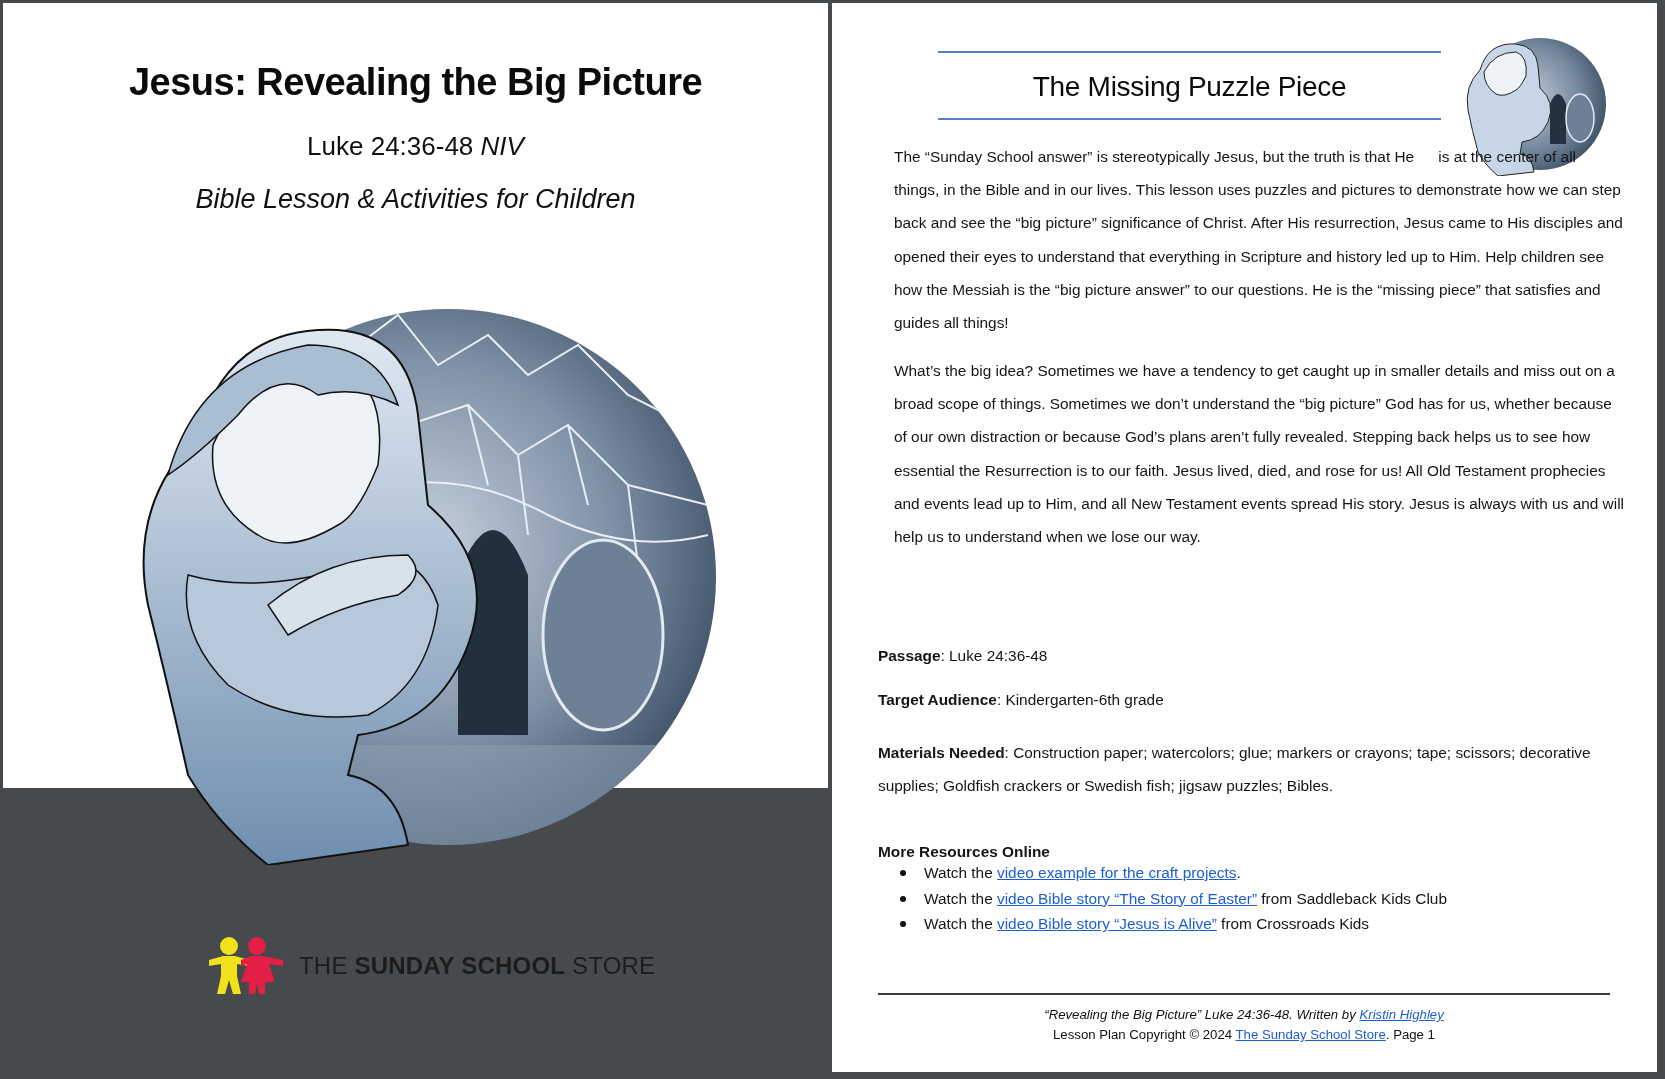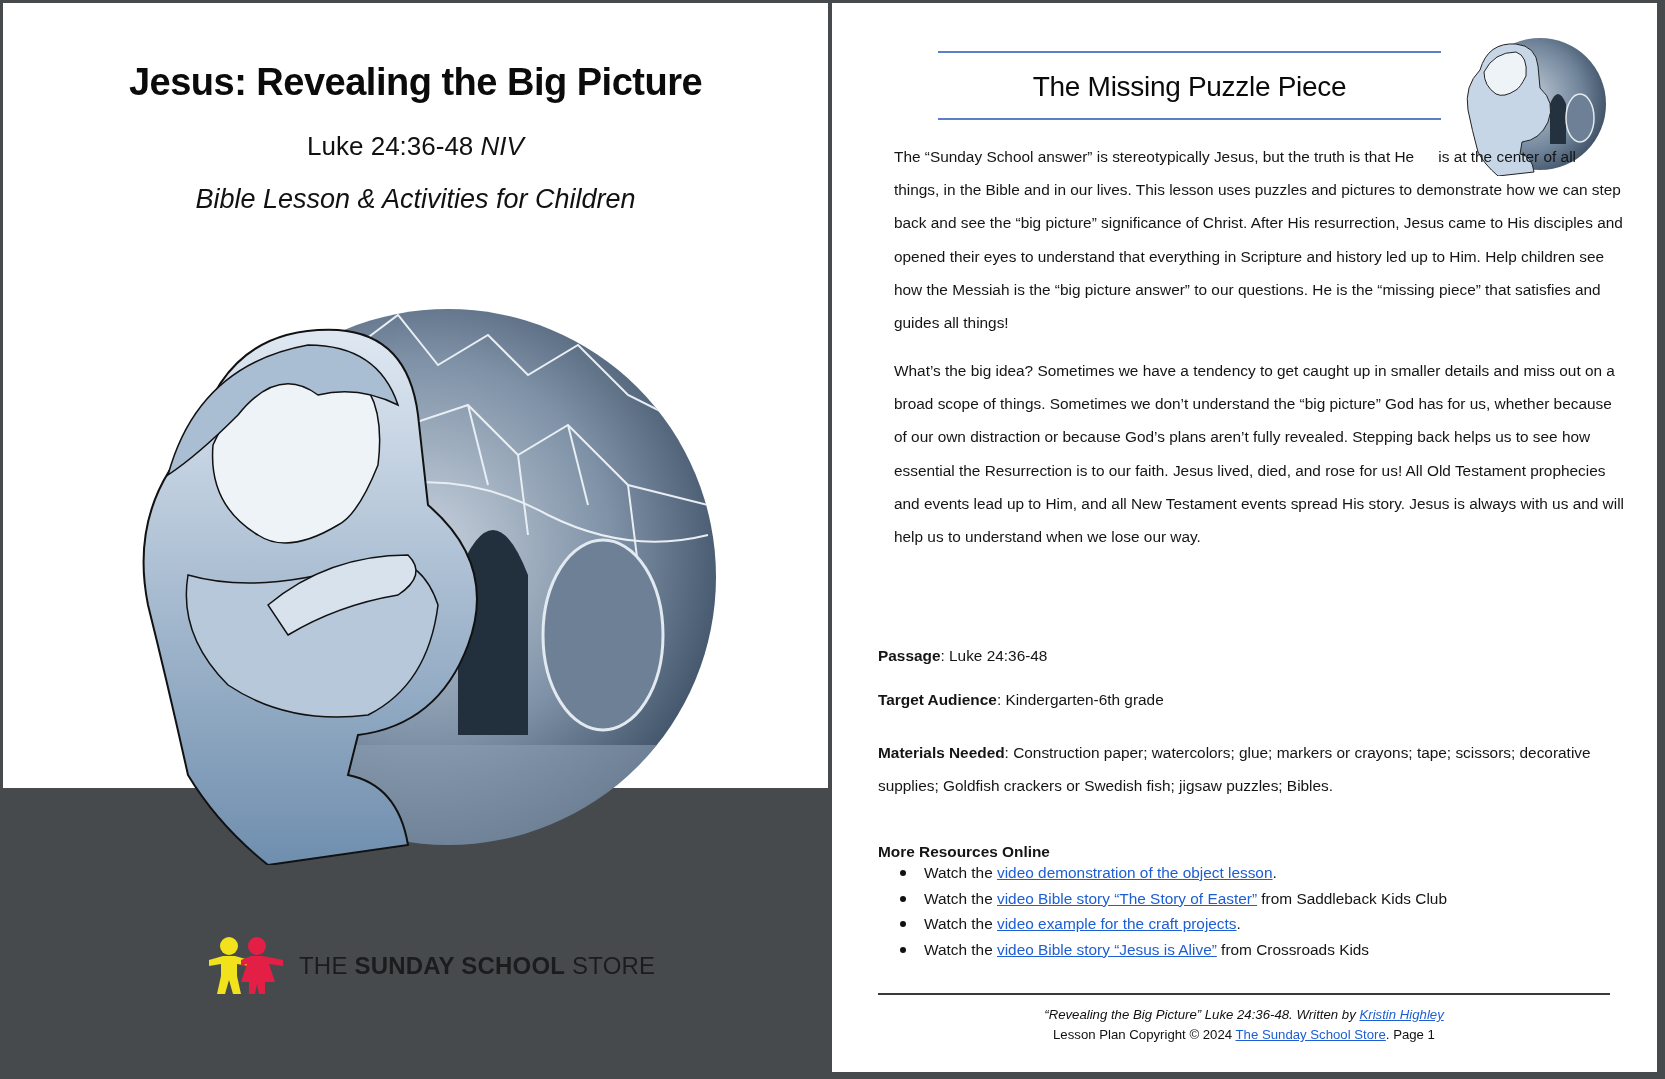--- a/index.html
+++ b/index.html
@@ -147,29 +147,25 @@
     <b>Target Audience</b><span>: Kindergarten-6th grade</span>
   </div>
   <div class="abs meta meta-mat">
     <b>Materials Needed</b><span>: Construction paper; watercolors; glue; markers or crayons; tape; scissors; decorative supplies; Goldfish crackers or Swedish fish; jigsaw puzzles; Bibles.</span>
   </div>
   <div class="abs meta meta-more">More Resources Online</div>
 
   <ul class="abs res-list">
     <li>
       <span class="bullet"></span>
-      <span>Watch the </span><a class="lnk">video demonstration of the object lesson</a><span>.</span>
+      <span>Watch the </span><a class="lnk">video example for the craft projects</a><span>.</span>
     </li>
     <li>
       <span class="bullet"></span>
       <span>Watch the </span><a class="lnk">video Bible story “The Story of Easter”</a><span> from Saddleback Kids Club</span>
-    </li>
-    <li>
-      <span class="bullet"></span>
-      <span>Watch the </span><a class="lnk">video example for the craft projects</a><span>.</span>
     </li>
     <li>
       <span class="bullet"></span>
       <span>Watch the </span><a class="lnk">video Bible story “Jesus is Alive”</a><span> from Crossroads Kids</span>
     </li>
   </ul>
 
   <div class="abs foot-rule"></div>
   <div class="abs center-text foot1" style="left:46px;width:732px;">
     <span>“Revealing the Big Picture” Luke 24:36-48.  Written by </span><a class="lnk">Kristin Highley</a>

